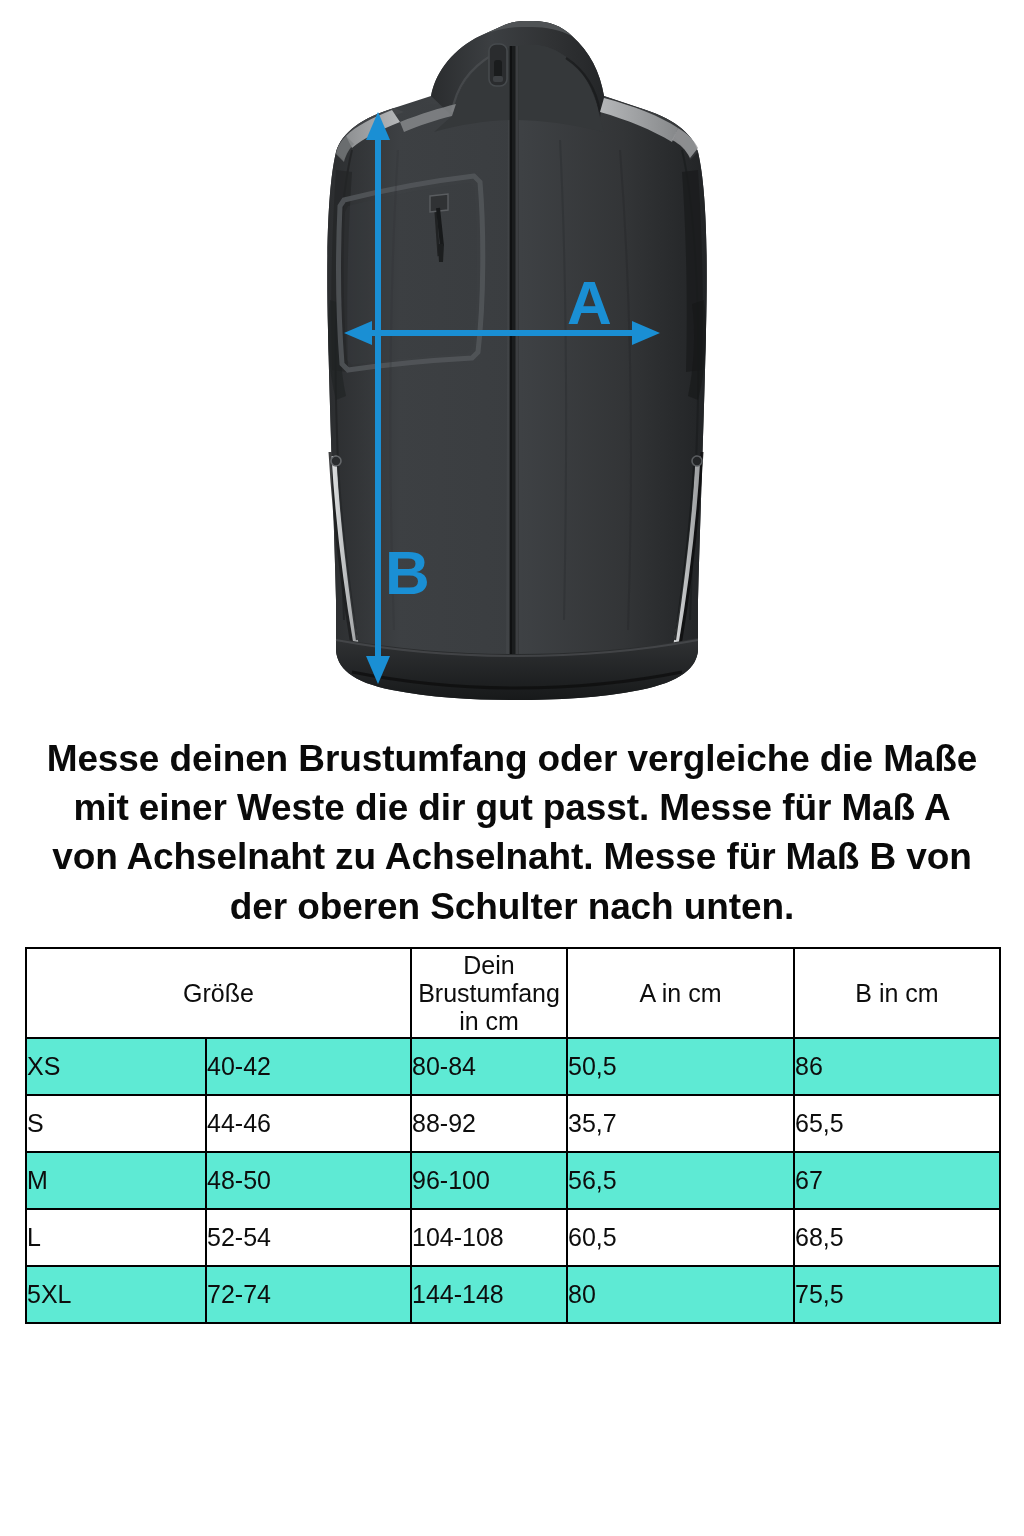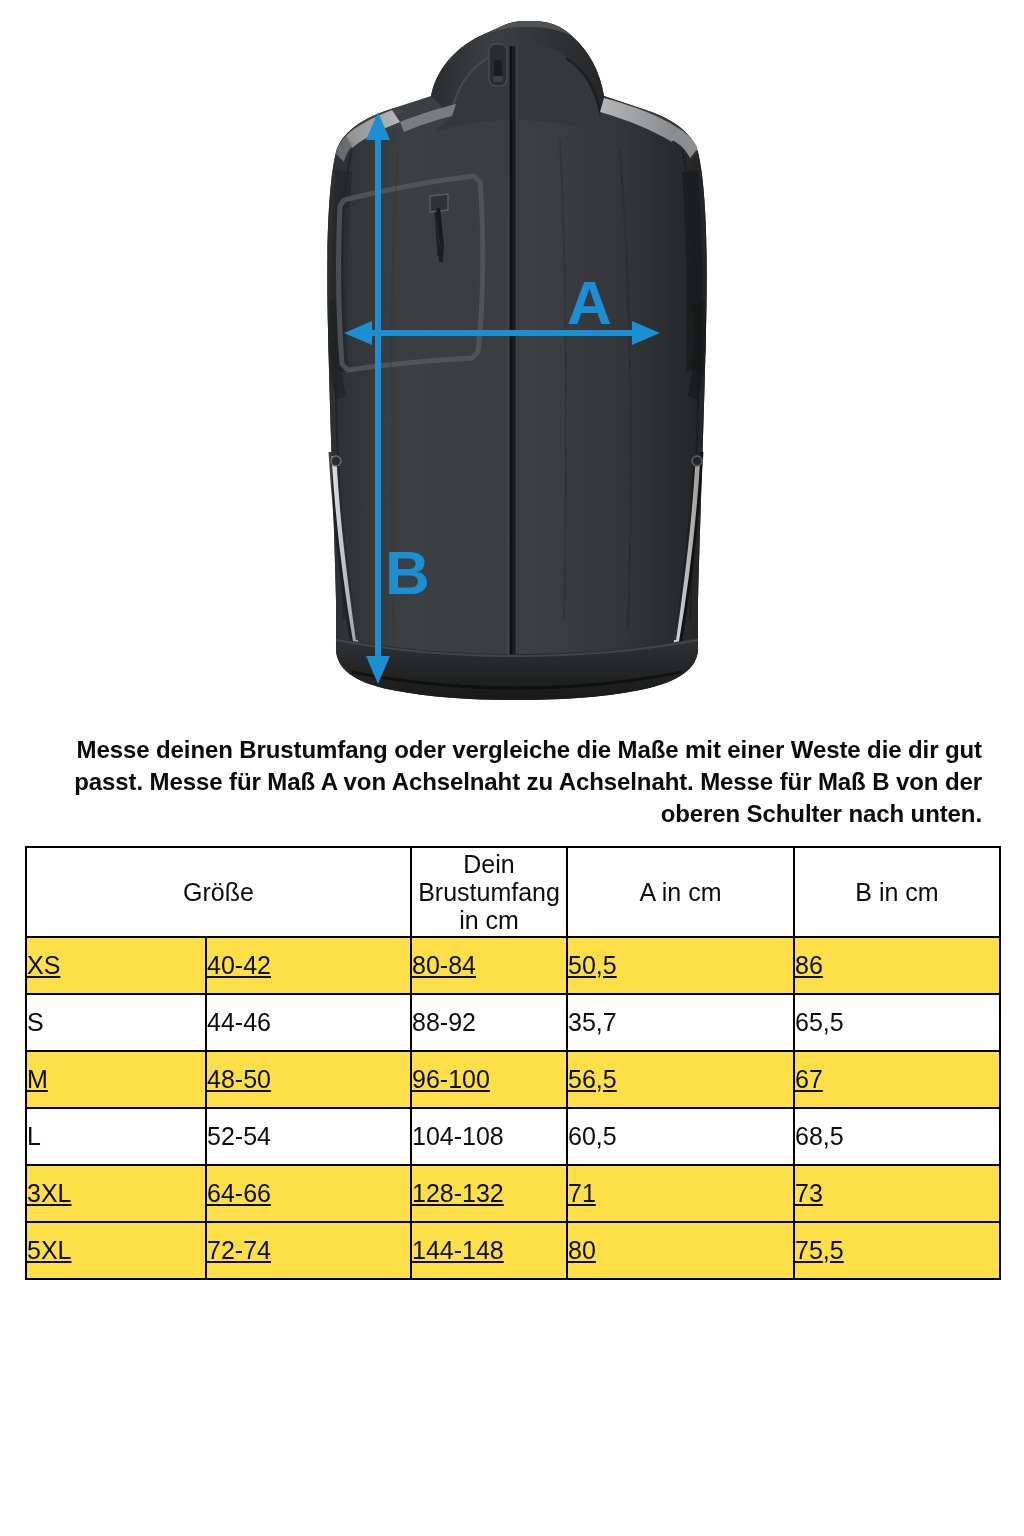--- a/index.html
+++ b/index.html
@@ -50,22 +50,22 @@
     left: 385px;
     top: 542px;
     font-size: 62px;
   }
 
   
   .instructions {
     width: 940px;
     margin: 0 auto;
     padding: 12px 0 10px 0;
-    text-align: right;
-    font-size: 24px;
+    text-align: center;
+    font-size: 37px;
     line-height: 1.33;
     font-weight: bold;
     letter-spacing: -0.1px;
     color: #0a0a0a;
   }
 
   
   .table-wrap {
     width: 974px;
     margin: 6px auto 0 auto;
@@ -88,22 +88,21 @@
     height: 88px;
     background: #ffffff;
     font-size: 25px;
     line-height: 1.12;
   }
   table.size-table tbody td {
     height: 55px;
     background: #ffffff;
   }
   table.size-table tbody tr.alt td {
-    background: #fde047;
-    text-decoration: underline;
+    background: #5eead4;
   }
   col.c1 { width: 180px; }
   col.c2 { width: 205px; }
   col.c3 { width: 156px; }
   col.c4 { width: 227px; }
   col.c5 { width: 206px; }
 </style>
 </head>
 <body>
 
@@ -370,27 +369,20 @@
         <td>67</td>
       </tr>
       <tr>
         <td>L</td>
         <td>52-54</td>
         <td>104-108</td>
         <td>60,5</td>
         <td>68,5</td>
       </tr>
       <tr class="alt">
-        <td>3XL</td>
-        <td>64-66</td>
-        <td>128-132</td>
-        <td>71</td>
-        <td>73</td>
-      </tr>
-      <tr class="alt">
         <td>5XL</td>
         <td>72-74</td>
         <td>144-148</td>
         <td>80</td>
         <td>75,5</td>
       </tr>
     </tbody>
   </table>
 </div>
 

